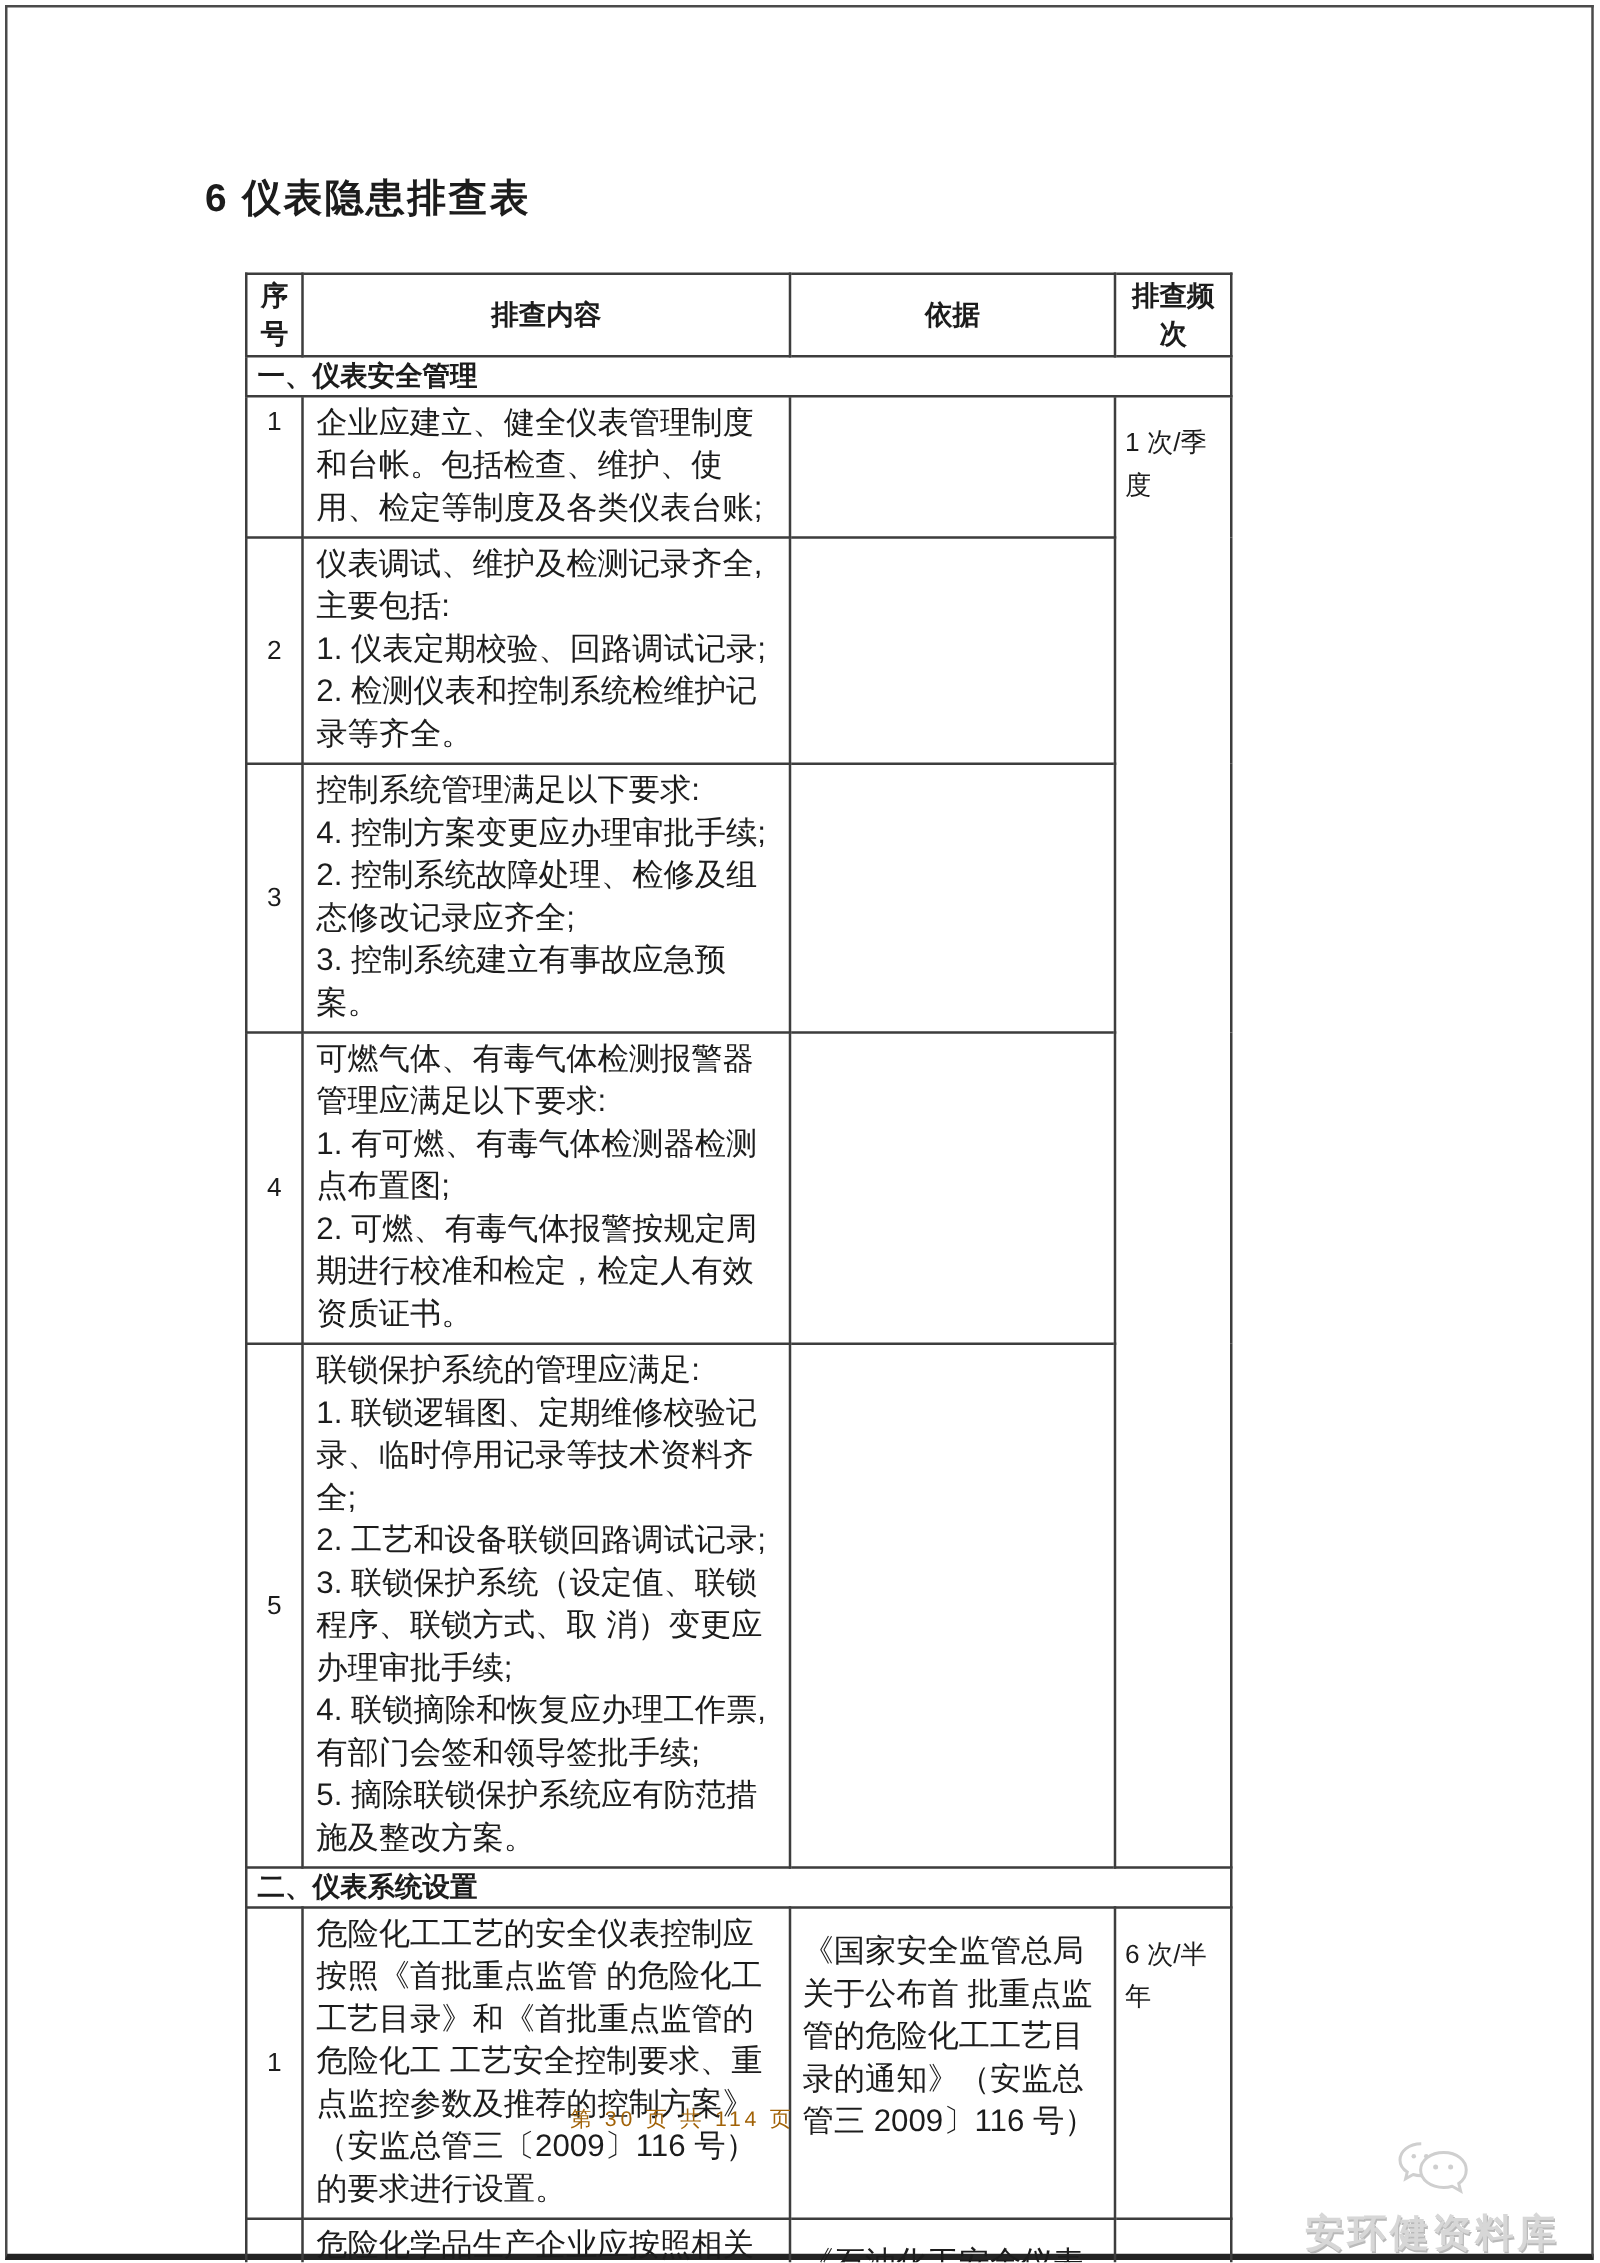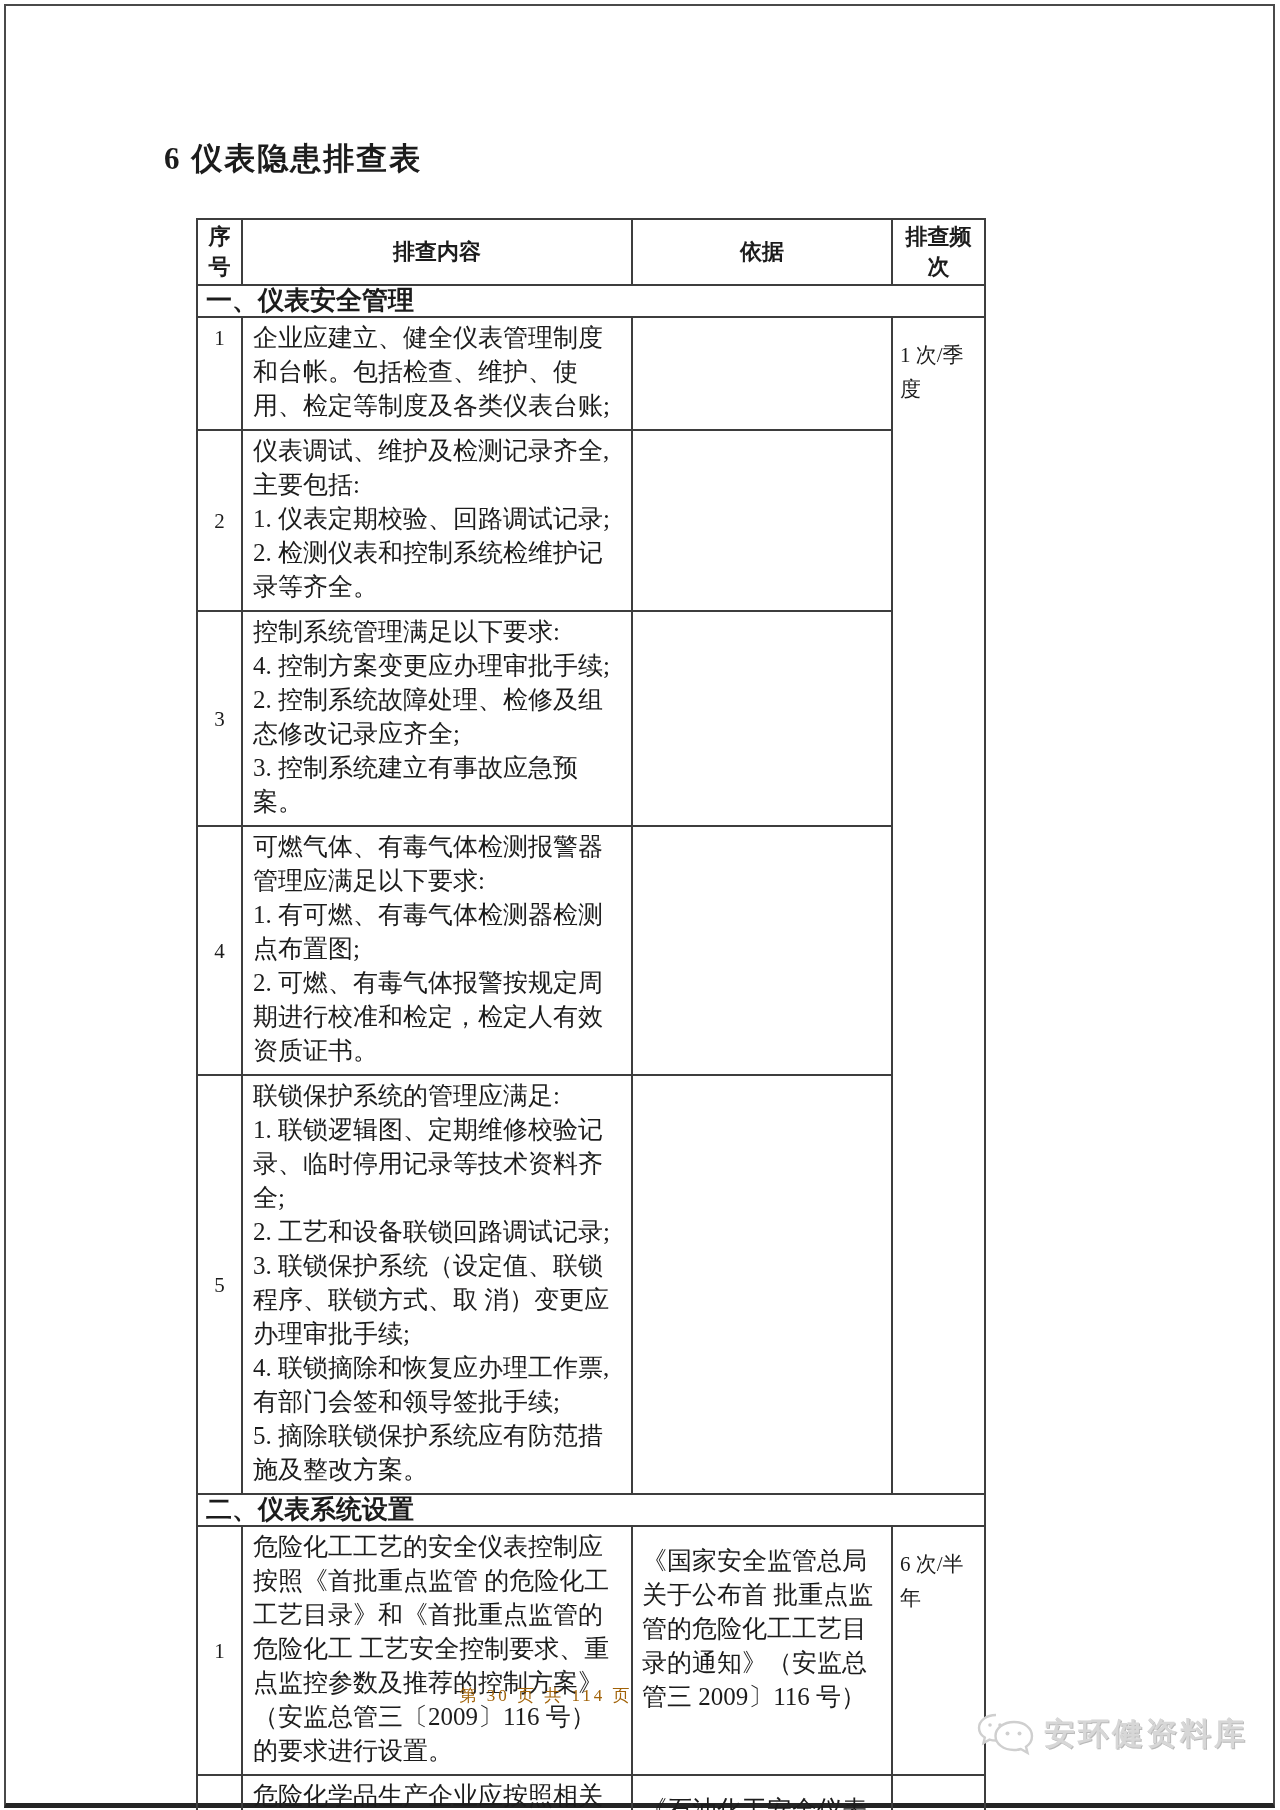--- a/index.html
+++ b/index.html
@@ -1,20 +1,20 @@
 <!DOCTYPE html>
 <html lang="zh"><head>
 <meta charset="utf-8">
 <style>
   html,body { margin:0; padding:0; background:#ffffff; }
   .page {
     position:relative;
     width:1280px; height:1810px;
     background:#ffffff;
-    font-family:Liberation Serif, serif;
+    font-family:Liberation Sans, sans-serif;
     color:#1c1c1c;
     overflow:hidden;
   }
   .frame {
     position:absolute; left:4px; top:4px; right:5px; bottom:2px;
     border:2px solid #4a4a4a;
     border-bottom:5px solid #242424;
     pointer-events:none;
   }
   .title {
@@ -32,21 +32,21 @@
   table.inspect th, table.inspect td {
     border:2px solid #3d3d3d;
     box-sizing:border-box;
   }
   th.hdr {
     font-size:22px; font-weight:bold; text-align:center;
     vertical-align:middle; line-height:30px; padding:2px 3px;
     height:64px;
   }
   tr.section-row td {
-    font-weight:bold; font-size:26px; line-height:26px;
+    font-weight:bold; font-size:22px; line-height:26px;
     padding:2px 4px 2px 8px; text-align:left;
   }
   td.num {
     text-align:center; vertical-align:middle;
     font-size:21px; line-height:30px;
   }
   td.num.top { vertical-align:top; padding-top:5px; }
   td.content, td.basis {
     vertical-align:top;
     font-size:25px; line-height:34px;
@@ -68,20 +68,21 @@
     text-align:center; font-size:17px; letter-spacing:3px;
     color:#a16207;
   }
   .brand {
     position:absolute; right:32px; top:1712px;
     display:flex; align-items:center; gap:10px;
     color:#d7d7d7;
     font-size:31px; font-weight:bold; letter-spacing:3px;
     text-shadow:1px 1px 0 #b9b9b9, -1px -1px 0 #ffffff;
     white-space:nowrap;
+    flex-direction:column;
   }
   .brand svg { display:block; }
 </style>
 </head>
 <body>
 
 <div class="page">
   <div class="frame"></div>
 
   <h1 class="title">6 仪表隐患排查表</h1>

